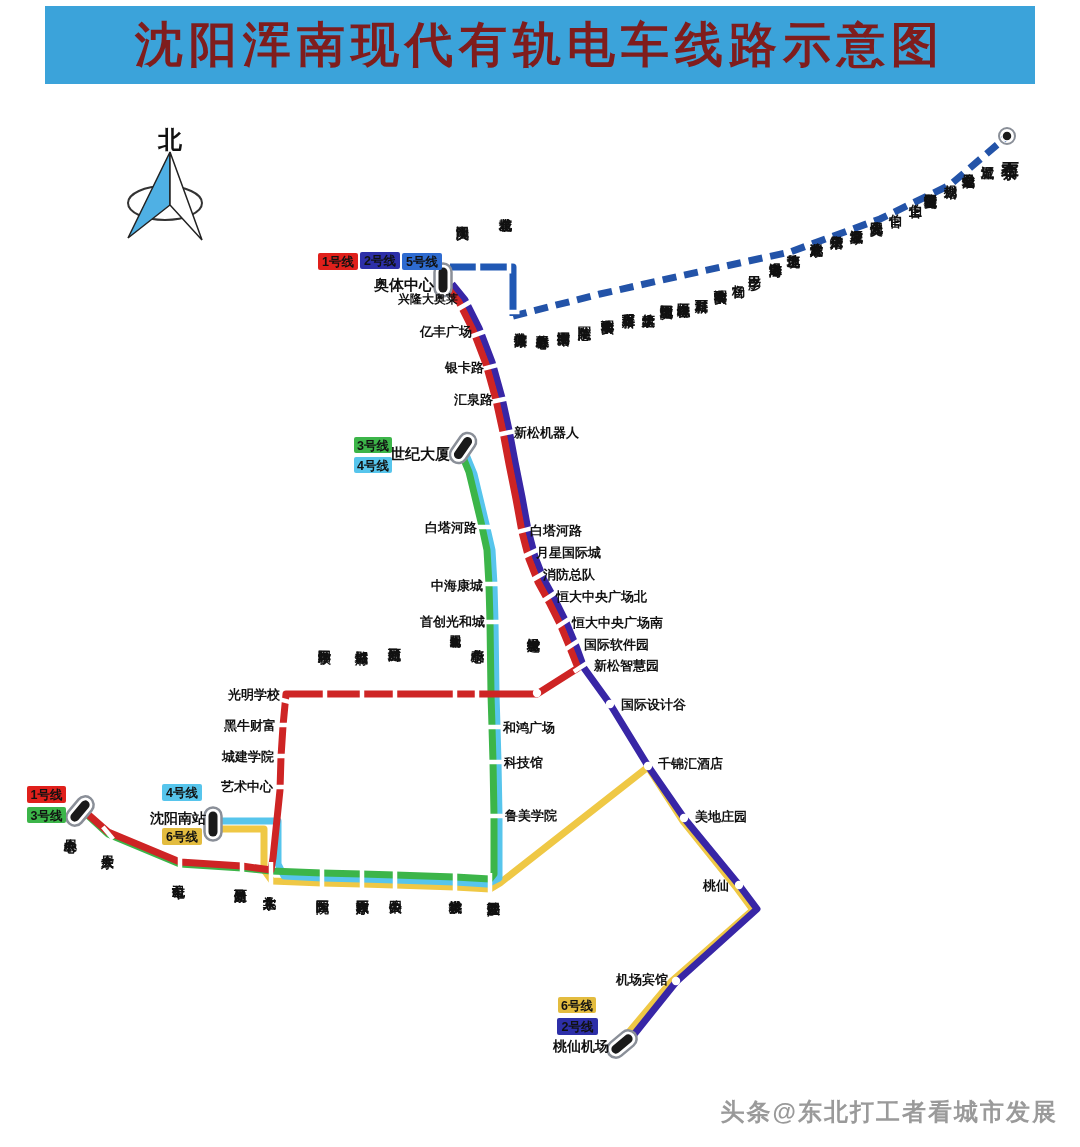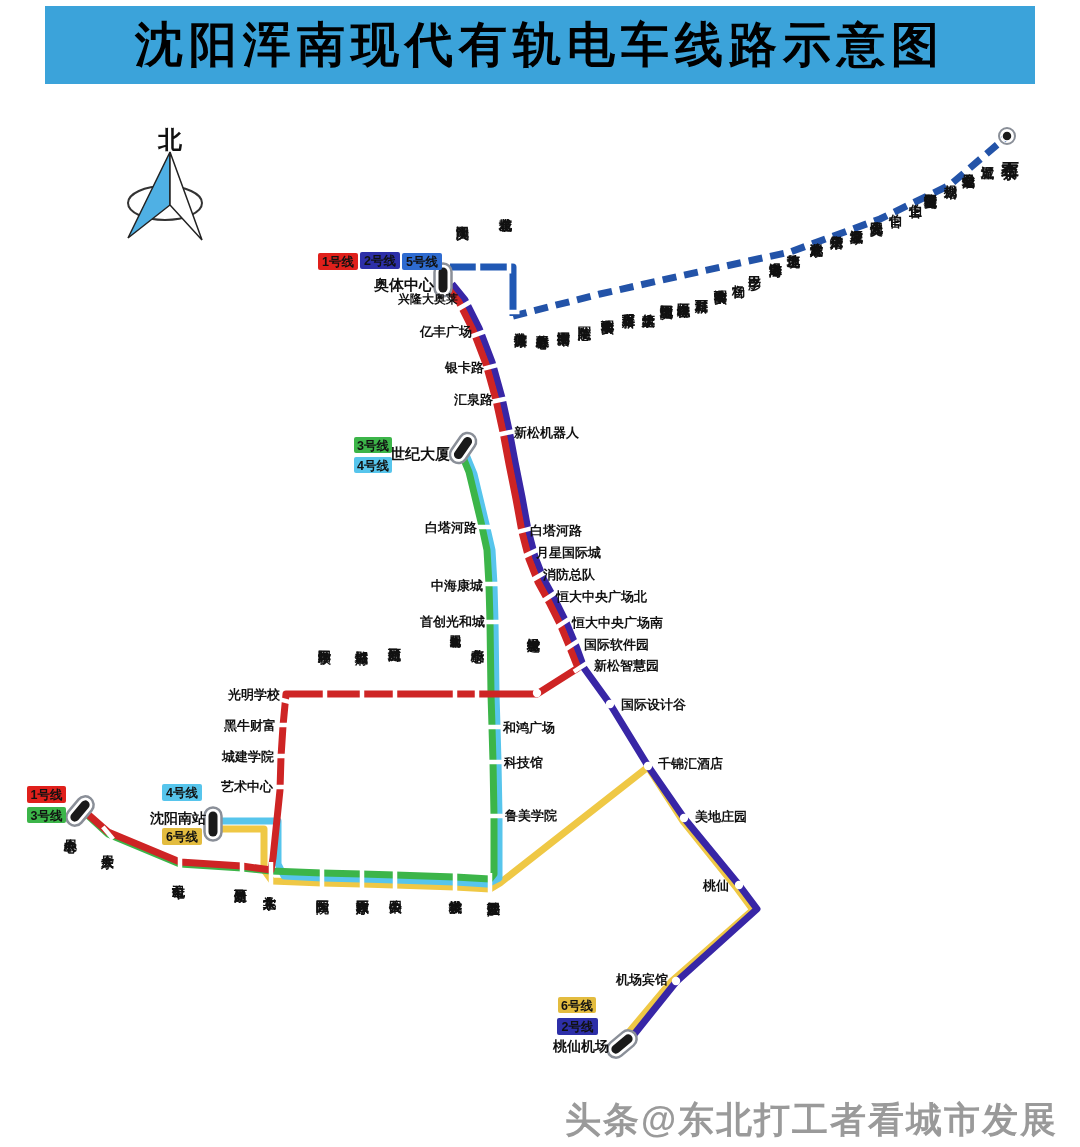--- a/index.html
+++ b/index.html
@@ -1,22 +1,22 @@
 <!DOCTYPE html>
 <html><head>
 <meta charset="utf-8">
 <style>
   html,body{margin:0;padding:0;background:#ffffff;}
   body{width:1080px;height:1147px;position:relative;overflow:hidden;
        font-family:"Liberation Sans","DejaVu Sans",sans-serif;}
   .title-banner{position:absolute;left:45px;top:6px;width:990px;height:78px;
-       background:#3ba3da;color:#000000;display:flex;align-items:center;justify-content:center;
+       background:#3ba3da;color:#7f1d1d;display:flex;align-items:center;justify-content:center;
        font-size:48px;font-weight:700;letter-spacing:6px;}
   .watermark{position:absolute;right:22px;top:1096px;color:#9a9a9a;
-       font-size:36px;font-weight:700;letter-spacing:2px;}
+       font-size:24px;font-weight:700;letter-spacing:2px;}
   #map{position:absolute;left:0;top:0;}
   text{font-family:"Liberation Sans","DejaVu Sans",sans-serif;fill:#111;font-weight:700;}
   .vlab{writing-mode:vertical-rl;text-orientation:upright;}
 </style>
 </head>
 <body>
 
 <svg id="map" width="1080" height="1147" viewBox="0 0 1080 1147">
   <g id="gen">
       <polyline points="450,267 513,267 513,316" fill="none" stroke="#2058b4" stroke-width="7" stroke-linejoin="round"></polyline>

